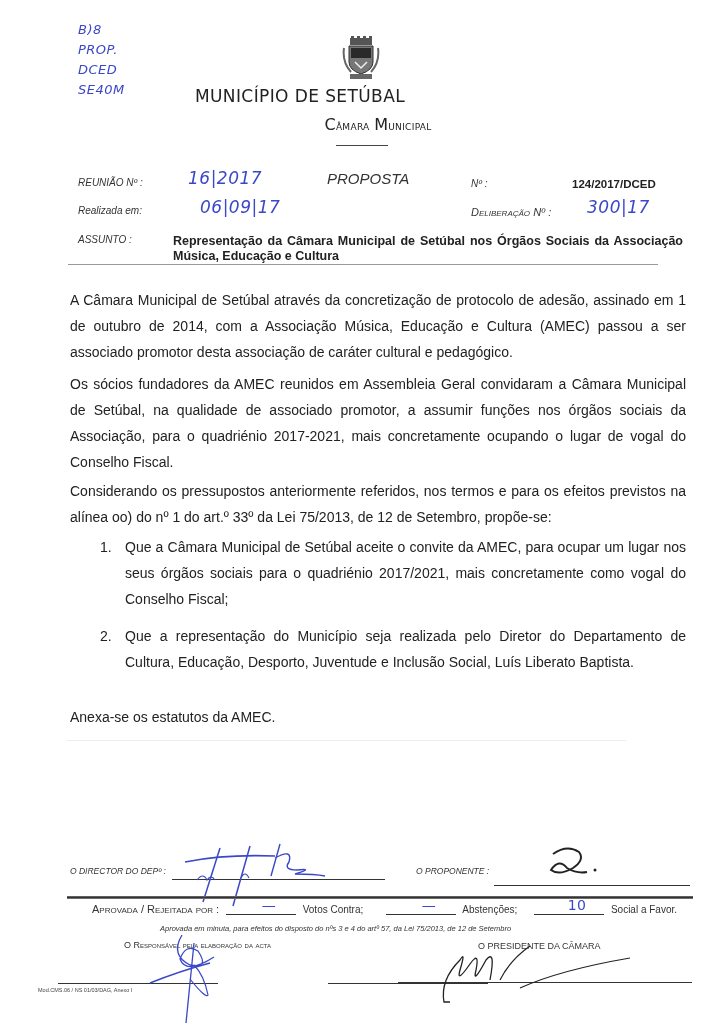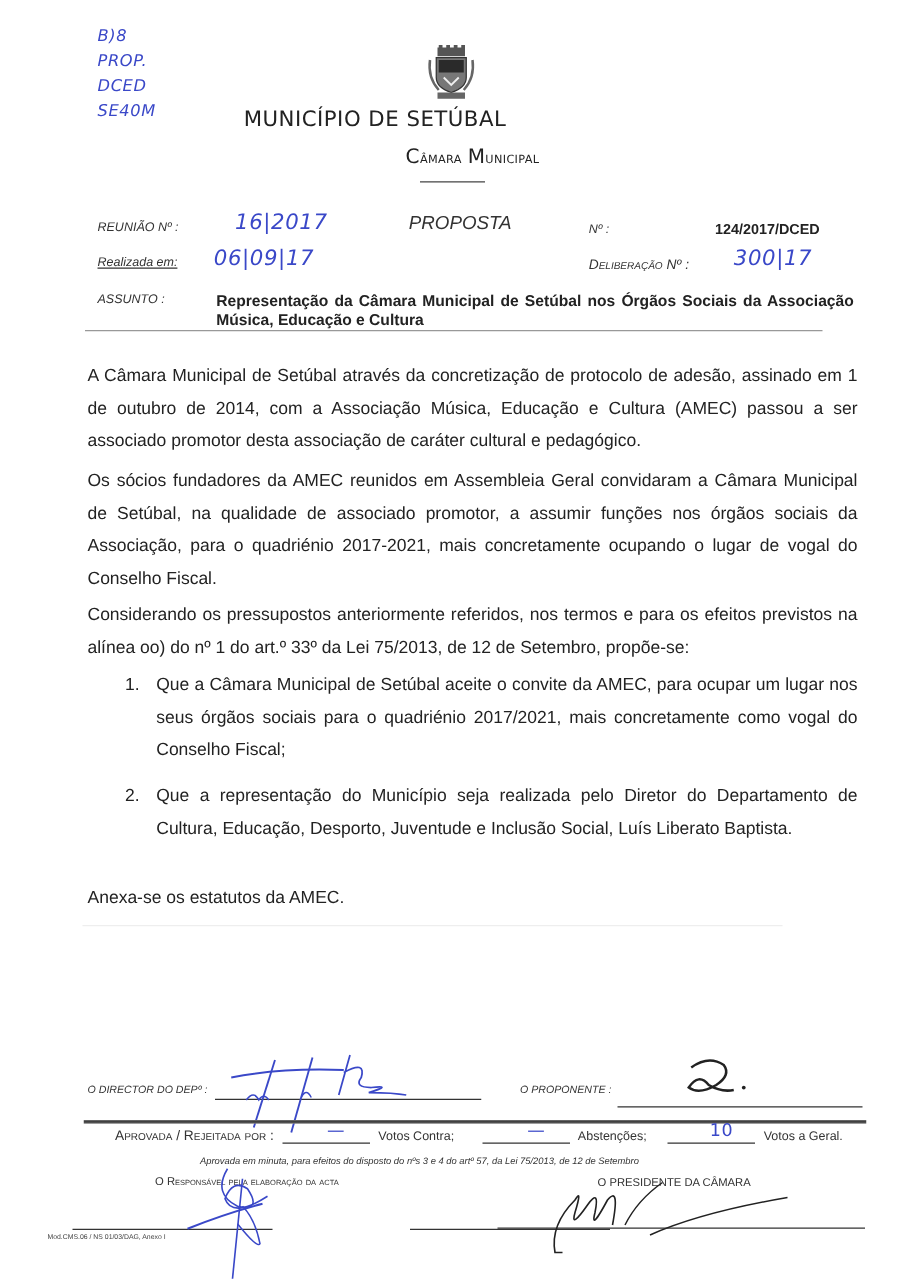--- a/index.html
+++ b/index.html
@@ -10,28 +10,28 @@
   .marginal div { white-space: nowrap; }
 
   .crest { left: 341px; top: 36px; width: 40px; height: 44px; }
   .muni-title { left: 0; width: 600px; top: 86px; text-align: center; font-family: "DejaVu Sans", sans-serif; font-size: 17px; letter-spacing: 0.4px; color: #222; }
   .camara-title { left: 0; width: 724px; top: 115px; text-align: center; font-family: "DejaVu Sans", sans-serif; font-size: 13.5px; font-variant: small-caps; letter-spacing: 0.3px; color: #222; padding-left: 16px; }
   .camara-title .big { font-size: 16px; }
   .title-rule { left: 336px; top: 145px; width: 52px; height: 1px; background: #444; }
 
   .lbl { font-style: italic; font-size: 10px; color: #333; }
   .reuniao-lbl { left: 78px; top: 177px; }
-  .realizada-lbl { left: 78px; top: 205px; text-decoration: underline; }
+  .realizada-lbl { left: 78px; top: 205px; }
   .assunto-lbl { left: 78px; top: 234px; }
   .proposta { left: 327px; top: 170px; font-size: 15px; font-style: italic; color: #333; }
   .num-lbl { left: 471px; top: 178px; }
   .delib-lbl { left: 471px; top: 206px; font-variant: small-caps; font-size: 11px; }
   .num-val { left: 572px; top: 178px; font-size: 11.5px; font-weight: bold; color: #222; }
   .reuniao-val { left: 172px; top: 168px; font-size: 17px; }
-  .realizada-val { left: 155px; top: 197px; font-size: 17px; }
+  .realizada-val { left: 184px; top: 197px; font-size: 17px; }
   .delib-val { left: 571px; top: 197px; font-size: 17px; }
 
   .assunto { left: 173px; top: 234px; width: 510px; font-size: 12.5px; font-weight: bold; line-height: 15px; text-align: justify; text-align-last: left; color: #222; }
   .head-rule { left: 68px; top: 264px; width: 590px; height: 1px; background: #999; }
 
   .body { left: 70px; width: 616px; font-size: 14px; line-height: 26px; color: #222; text-align: justify; }
   .p1 { top: 287px; }
   .p2 { top: 371px; }
   .p3 { top: 478px; }
   .list { left: 70px; top: 534px; width: 616px; font-size: 14px; line-height: 26px; color: #222; }
@@ -136,21 +136,21 @@
 </svg>
 <div class="abs thick-rule"></div>
 
 <div class="abs vote-row">
   <span class="sc">Aprovada / Rejeitada por :</span>
   <span class="vline"><span class="hv hand">—</span></span>
   <span>Votos Contra;</span>
   <span class="vline" style="margin-left:20px"><span class="hv hand">—</span></span>
   <span>Abstenções;</span>
   <span class="vline" style="margin-left:14px"><span class="hv hand">10</span></span>
-  <span>Votos a Geral.</span>
+  <span>Social a Favor.</span>
 </div>
 <div class="abs aprovada-minuta">Aprovada em minuta, para efeitos do disposto do nºs 3 e 4 do artº 57, da Lei 75/2013, de 12 de Setembro</div>
 <div class="abs resp-lbl">O Responsável pela elaboração da acta</div>
 <div class="abs pres-lbl">O PRESIDENTE DA CÂMARA</div>
 <div class="abs resp-line"></div>
 <div class="abs pres-line"></div>
 <div class="abs pres-line2"></div>
 <svg class="sig" style="left:150px;top:935px;" width="120" height="90" viewBox="0 0 120 90">
   <path d="M32 0 Q20 20 40 30 Q60 34 48 16 Q36 8 30 24 Q36 40 64 22" stroke="#3a48c8" stroke-width="1.3" fill="none"></path>
   <path d="M44 8 L36 88" stroke="#3a48c8" stroke-width="1.3" fill="none"></path>

